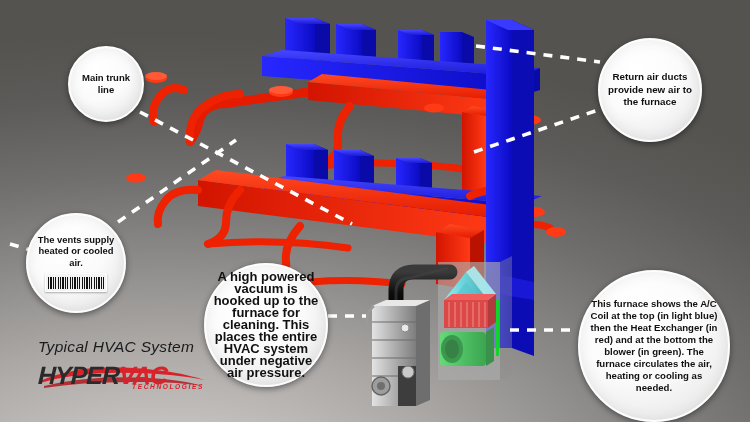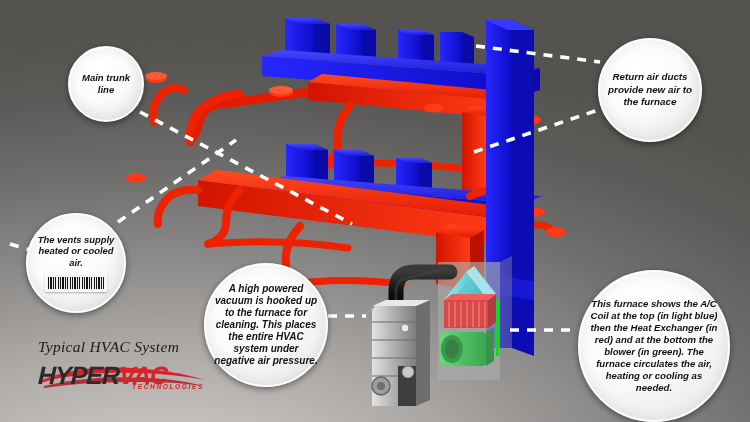--- a/index.html
+++ b/index.html
@@ -7,40 +7,40 @@
   #stage{position:relative;width:750px;height:422px;overflow:hidden;
          background:radial-gradient(ellipse 120% 110% at 22% 118%, #d2cfcd 0%, #c3c0be 16%, #aaa7a5 34%, #8c8a88 52%, #6f6e6c 70%, #5c5b59 86%, #55534f 100%);}
   .layer{position:absolute;inset:0;}
   svg{position:absolute;left:0;top:0;}
   
   .bubble{position:absolute;border-radius:50%;
           background:radial-gradient(circle at 38% 30%, #ffffff 0%, #fbfbfb 46%, #ececec 76%, #dedede 100%);
           border:2px solid #fdfdfd;
           box-shadow:0 2px 6px rgba(0,0,0,.45), inset 0 0 14px rgba(0,0,0,.07);
           display:flex;flex-direction:column;align-items:center;justify-content:center;
-          text-align:center;color:#111;font-style:italic;font-weight:bold;
+          text-align:center;color:#111;font-weight:bold;
           font-family:"Liberation Sans",sans-serif;box-sizing:border-box;z-index:6;}
   .bubble p{margin:0;padding:0 7px;}
   #bubble-trunk{left:68px;top:46px;width:76px;height:76px;font-size:9.5px;line-height:12px;}
   #bubble-return{left:598px;top:38px;width:104px;height:104px;font-size:9.8px;line-height:12.4px;}
   #bubble-vents{left:26px;top:213px;width:100px;height:100px;font-size:9.4px;line-height:11.6px;}
-  #bubble-vacuum{left:204px;top:263px;width:124px;height:124px;font-size:10px;line-height:11.9px;}
+  #bubble-vacuum{left:204px;top:263px;width:124px;height:124px;font-size:13px;line-height:11.9px;}
   #bubble-furnace{left:578px;top:270px;width:152px;height:152px;font-size:9.6px;line-height:12.1px;}
   
   .vent-grille{margin-top:5px;width:62px;height:19px;background:#f4f4f4;
                border:1.5px solid #ffffff;border-radius:1px;
                box-shadow:0 1px 2px rgba(0,0,0,.3);
                display:flex;flex-direction:column;justify-content:space-evenly;
                padding:1.5px 2px;box-sizing:border-box;}
   .grille-row{height:6px;
       background:repeating-linear-gradient(90deg,#111 0 1.1px,#f0f0f0 1.1px 2.4px);}
   
   #brand{position:absolute;left:38px;top:338px;z-index:6;}
   #title-text{font-style:italic;font-size:15.5px;color:#1b1b1b;letter-spacing:.3px;
-              font-family:Liberation Serif, serif;white-space:nowrap;}
+              font-family:Liberation Sans, sans-serif;white-space:nowrap;}
   #logo{position:relative;margin-top:5px;width:168px;height:30px;}
   #logo-word{position:absolute;left:0;top:0;font-style:italic;font-weight:bold;
              font-size:25px;letter-spacing:-1px;font-family:"Liberation Sans",sans-serif;
              transform:skewX(-2deg);white-space:nowrap;}
   #logo-hyper{color:#2a2a2a;}
   #logo-vac{color:#d8232a;}
   #logo-sub{position:absolute;right:2px;top:22px;font-size:6.6px;font-weight:bold;
             font-style:italic;letter-spacing:1.6px;color:#d8232a;
             font-family:"Liberation Sans",sans-serif;}
 </style>

